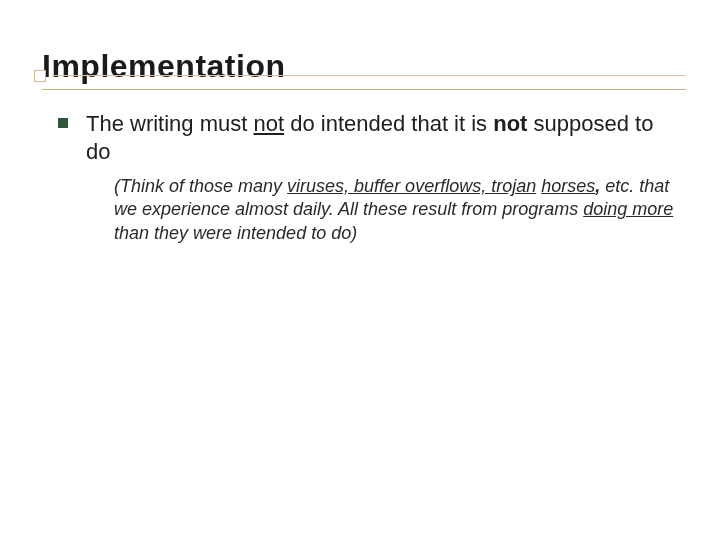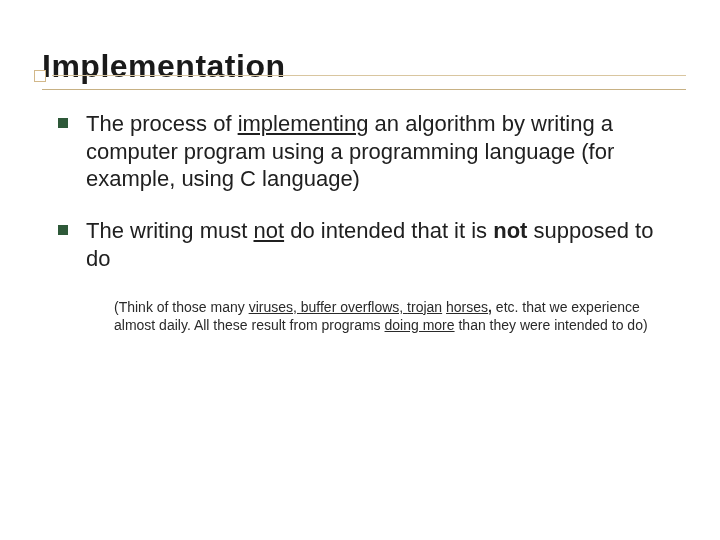--- a/index.html
+++ b/index.html
@@ -76,46 +76,44 @@
   ul.bullets > li::before {
     content: "";
     position: absolute;
     left: 0px;
     top: 8px;
     width: 10px;
     height: 10px;
     background: #2e5939;
   }
   .sub {
-    font-size: 14px;
+    font-size: 18px;
+    font-style: italic;
     line-height: 1.28;
-    margin: 26px 0 0 28px;
+    margin: 10px 0 0 28px;
     color: #2a2a2a;
   }
   .u { text-decoration: underline; }
   .b { font-weight: 700; }
 </style>
 </head>
 <body>
 
 <div class="slide">
 
   <div class="top-accent">
     <div class="top-square"></div>
     <div class="top-line"></div>
   </div>
 
   <div class="title">Implementation</div>
   <div class="title-underline"></div>
 
   <ul class="bullets">
 
-    <li>
-      <span>The process of </span><span class="u">implementing</span><span> an algorithm by writing a computer program using a programming language (for example, using C language)</span>
-    </li>
 
 
     <li>
       <span>The writing must </span><span class="u">not</span><span> do intended that it is </span><span class="b">not</span><span> supposed to do</span>
       <div class="sub">
         <span>(Think of those many </span><span class="u">viruses, buffer overflows, </span><span class="u">trojan</span><span> </span><span class="u">horses</span><span class="b">,</span><span> etc. that we experience almost daily. All these result from programs </span><span class="u">doing more</span><span> than they were intended to do)</span>
       </div>
     </li>
 
   </ul>

